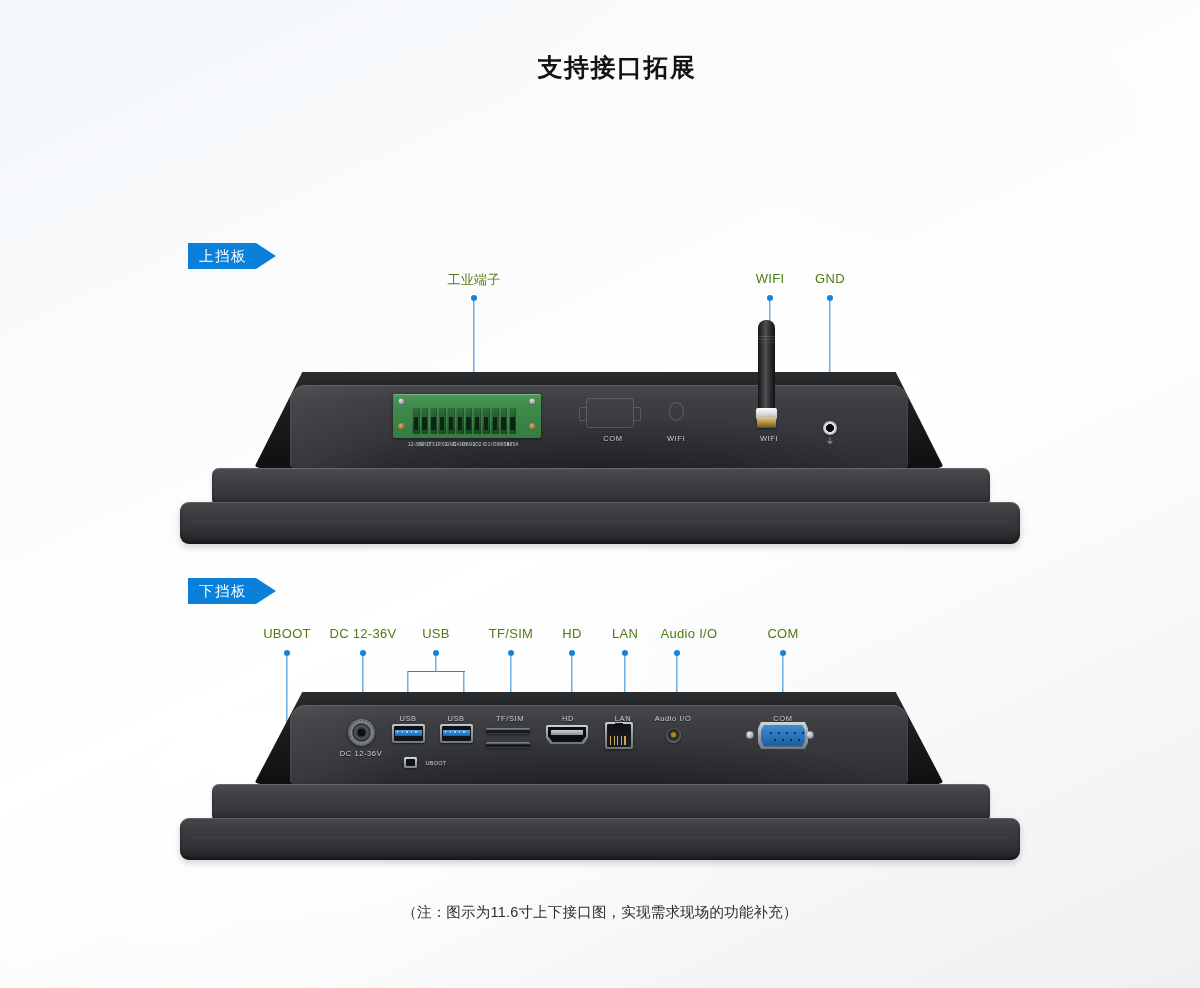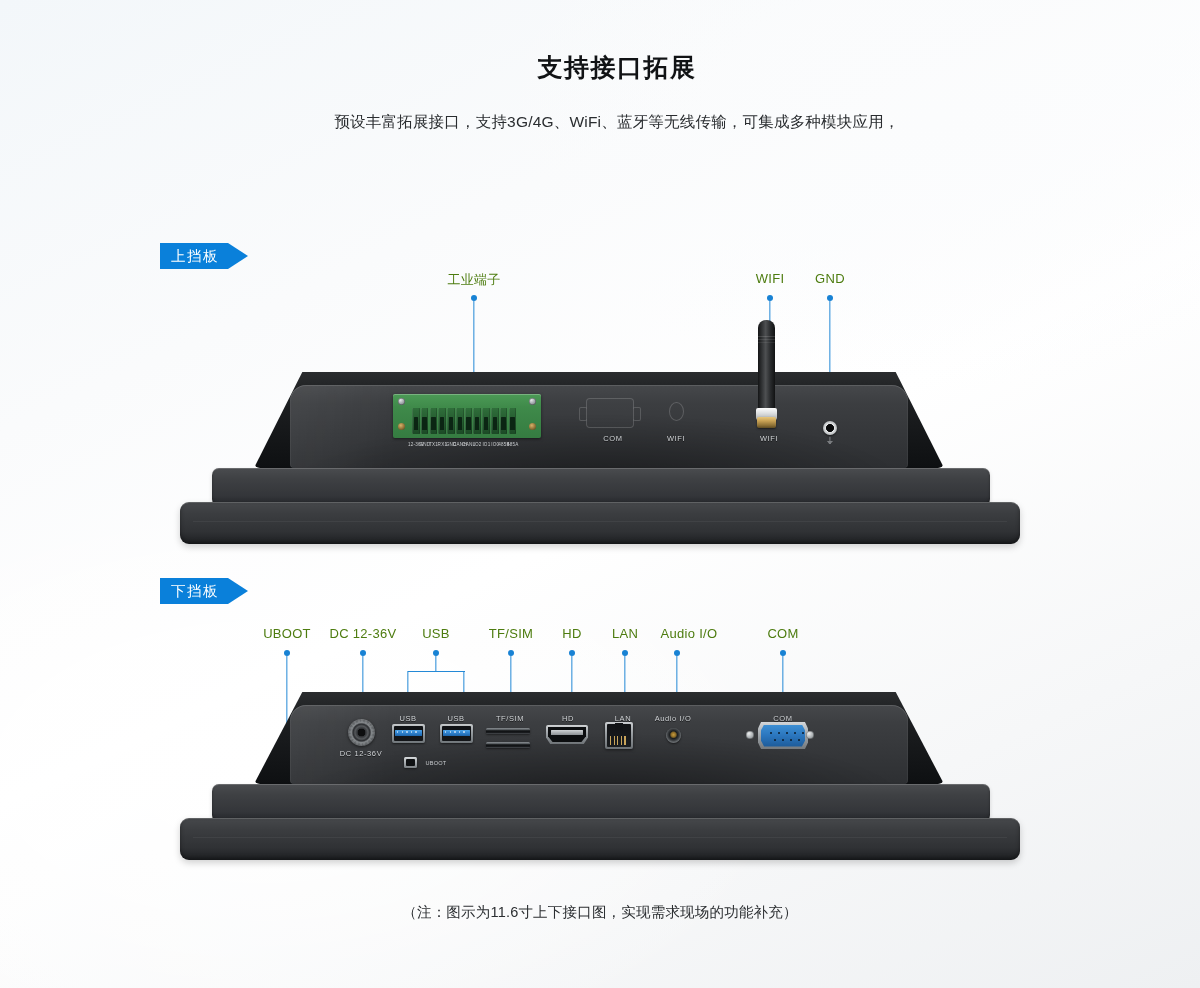--- a/index.html
+++ b/index.html
@@ -38,20 +38,21 @@
   
   .badge {
     position: absolute; height: 26px;
     display: flex; align-items: stretch;
   }
   .badge-body {
     background: #0a80da; color: #ffffff;
     font-size: 14.5px; line-height: 26px;
     padding: 0 9px 0 11px; letter-spacing: 1.5px;
     white-space: nowrap;
+    margin-left: 28px;
   }
   .badge-tip {
     width: 20px;
     background: #0a80da;
     clip-path: polygon(0 0, 100% 50%, 0 100%);
   }
 
   
   .callout { position: absolute; }
   .callout .cl-text {
@@ -339,21 +340,20 @@
   }
 </style>
 </head>
 <body>
 
 <div id="page"></div>
 
 <div class="header">
   <div class="title">支持接口拓展</div>
   <div class="subtitle">
-    <div>预设丰富拓展接口，支持3G/4G、WiFi、蓝牙等无线传输，可集成多种模块应用，</div>
   </div>
 </div>
 
 <div class="badge" style="left:160px; top:243px;">
   <div class="badge-body">上挡板</div>
   <div class="badge-tip"></div>
 </div>
 
 <div class="callout">
 

